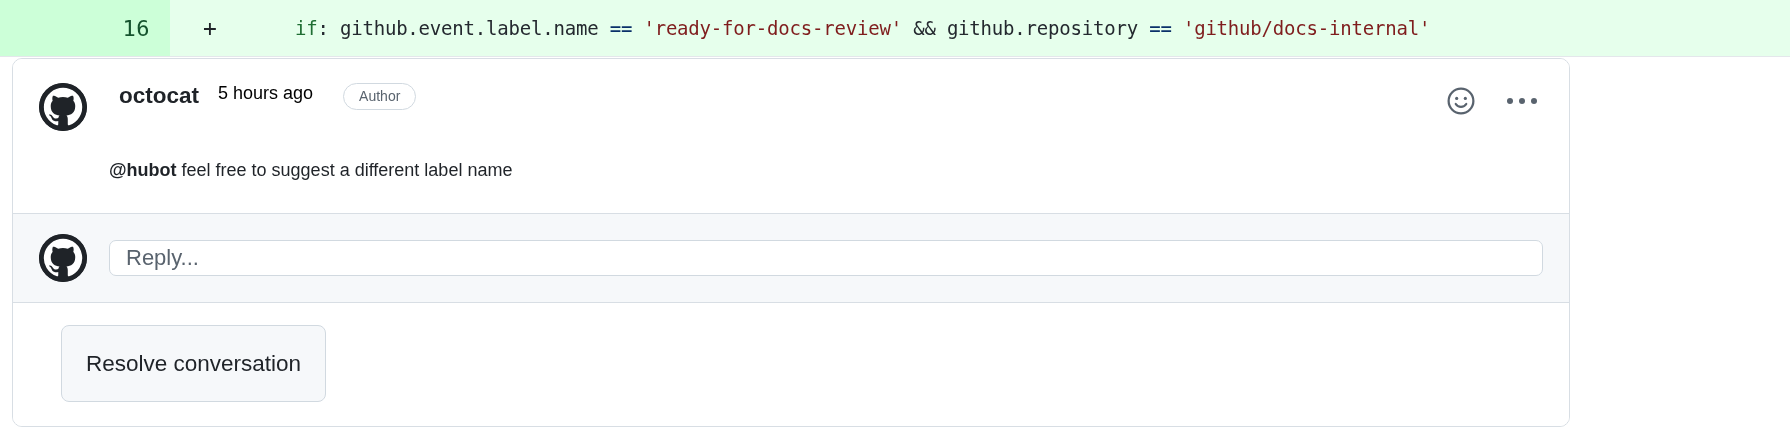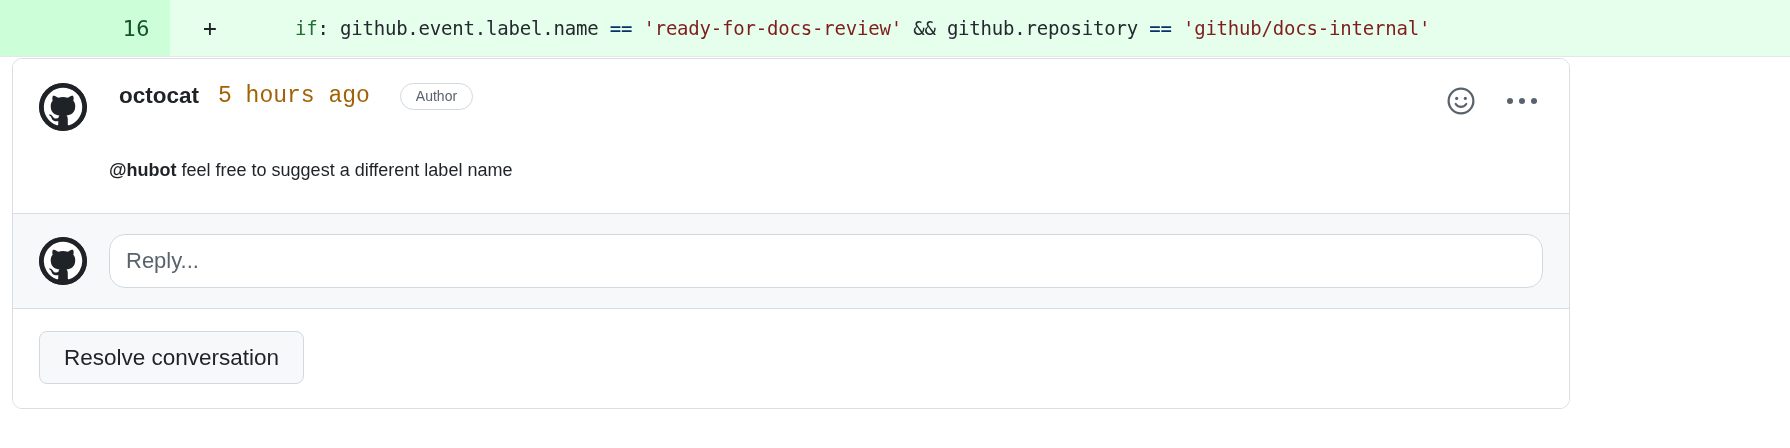--- a/index.html
+++ b/index.html
@@ -100,24 +100,23 @@
     overflow: hidden;
   }
   .avatar svg { display: block; }
   .author-name {
     font-size: 22.5px;
     font-weight: bold;
     color: #1f2328;
     margin-left: 22px;
   }
   .timestamp {
-    font-size: 23px;
-    color: #a16207;
+    font-size: 18px;
+    color: #000000;
     margin-left: 9px;
-    font-family: Liberation Mono, monospace;
   }
   .author-badge {
     margin-left: 20px;
     border: 1px solid #d1d9e0;
     border-radius: 20px;
     padding: 5px 15px 6px 15px;
     font-size: 14px;
     color: #59636e;
     line-height: 1;
   }
@@ -169,23 +168,23 @@
     display: flex;
     align-items: center;
     background: #f6f8fa;
     border-top: 1px solid #d8dee4;
     border-bottom: 1px solid #d8dee4;
     padding: 20px 26px;
   }
   .reply-input {
     flex: 1 1 auto;
     margin-left: 22px;
-    height: 54px;
+    height: 36px;
     border: 1px solid #d1d9e0;
-    border-radius: 16px;
+    border-radius: 7px;
     background: #ffffff;
     font-family: "Liberation Sans", sans-serif;
     font-size: 22px;
     color: #1f2328;
     padding: 6px 16px;
     box-sizing: border-box;
     outline: none;
   }
   .reply-input::placeholder { color: #59636e; }
 
@@ -194,23 +193,24 @@
     background: #ffffff;
     padding: 22px 26px 24px 26px;
   }
   .resolve-btn {
     font-family: "Liberation Sans", sans-serif;
     font-size: 22.5px;
     color: #1f2328;
     background: #f6f8fa;
     border: 1px solid #d1d9e0;
     border-radius: 8px;
-    padding: 12px 24px;
+    padding: 24px 24px;
     cursor: pointer;
     line-height: 1.2;
+    margin-left: 22px;
   }
 </style>
 </head>
 <body>
 
 <div class="diff-line">
   <div class="diff-gutter">16</div>
   <div class="diff-marker">+</div>
   <div class="diff-code"><span>    </span><span class="tok-key">if</span><span class="tok-plain">: </span><span class="tok-plain">github.event.label.name </span><span class="tok-op">== </span><span class="tok-str">'ready-for-docs-review'</span><span class="tok-plain"> &amp;&amp; </span><span class="tok-plain">github.repository </span><span class="tok-op">== </span><span class="tok-str">'github/docs-internal'</span></div>
 </div>

